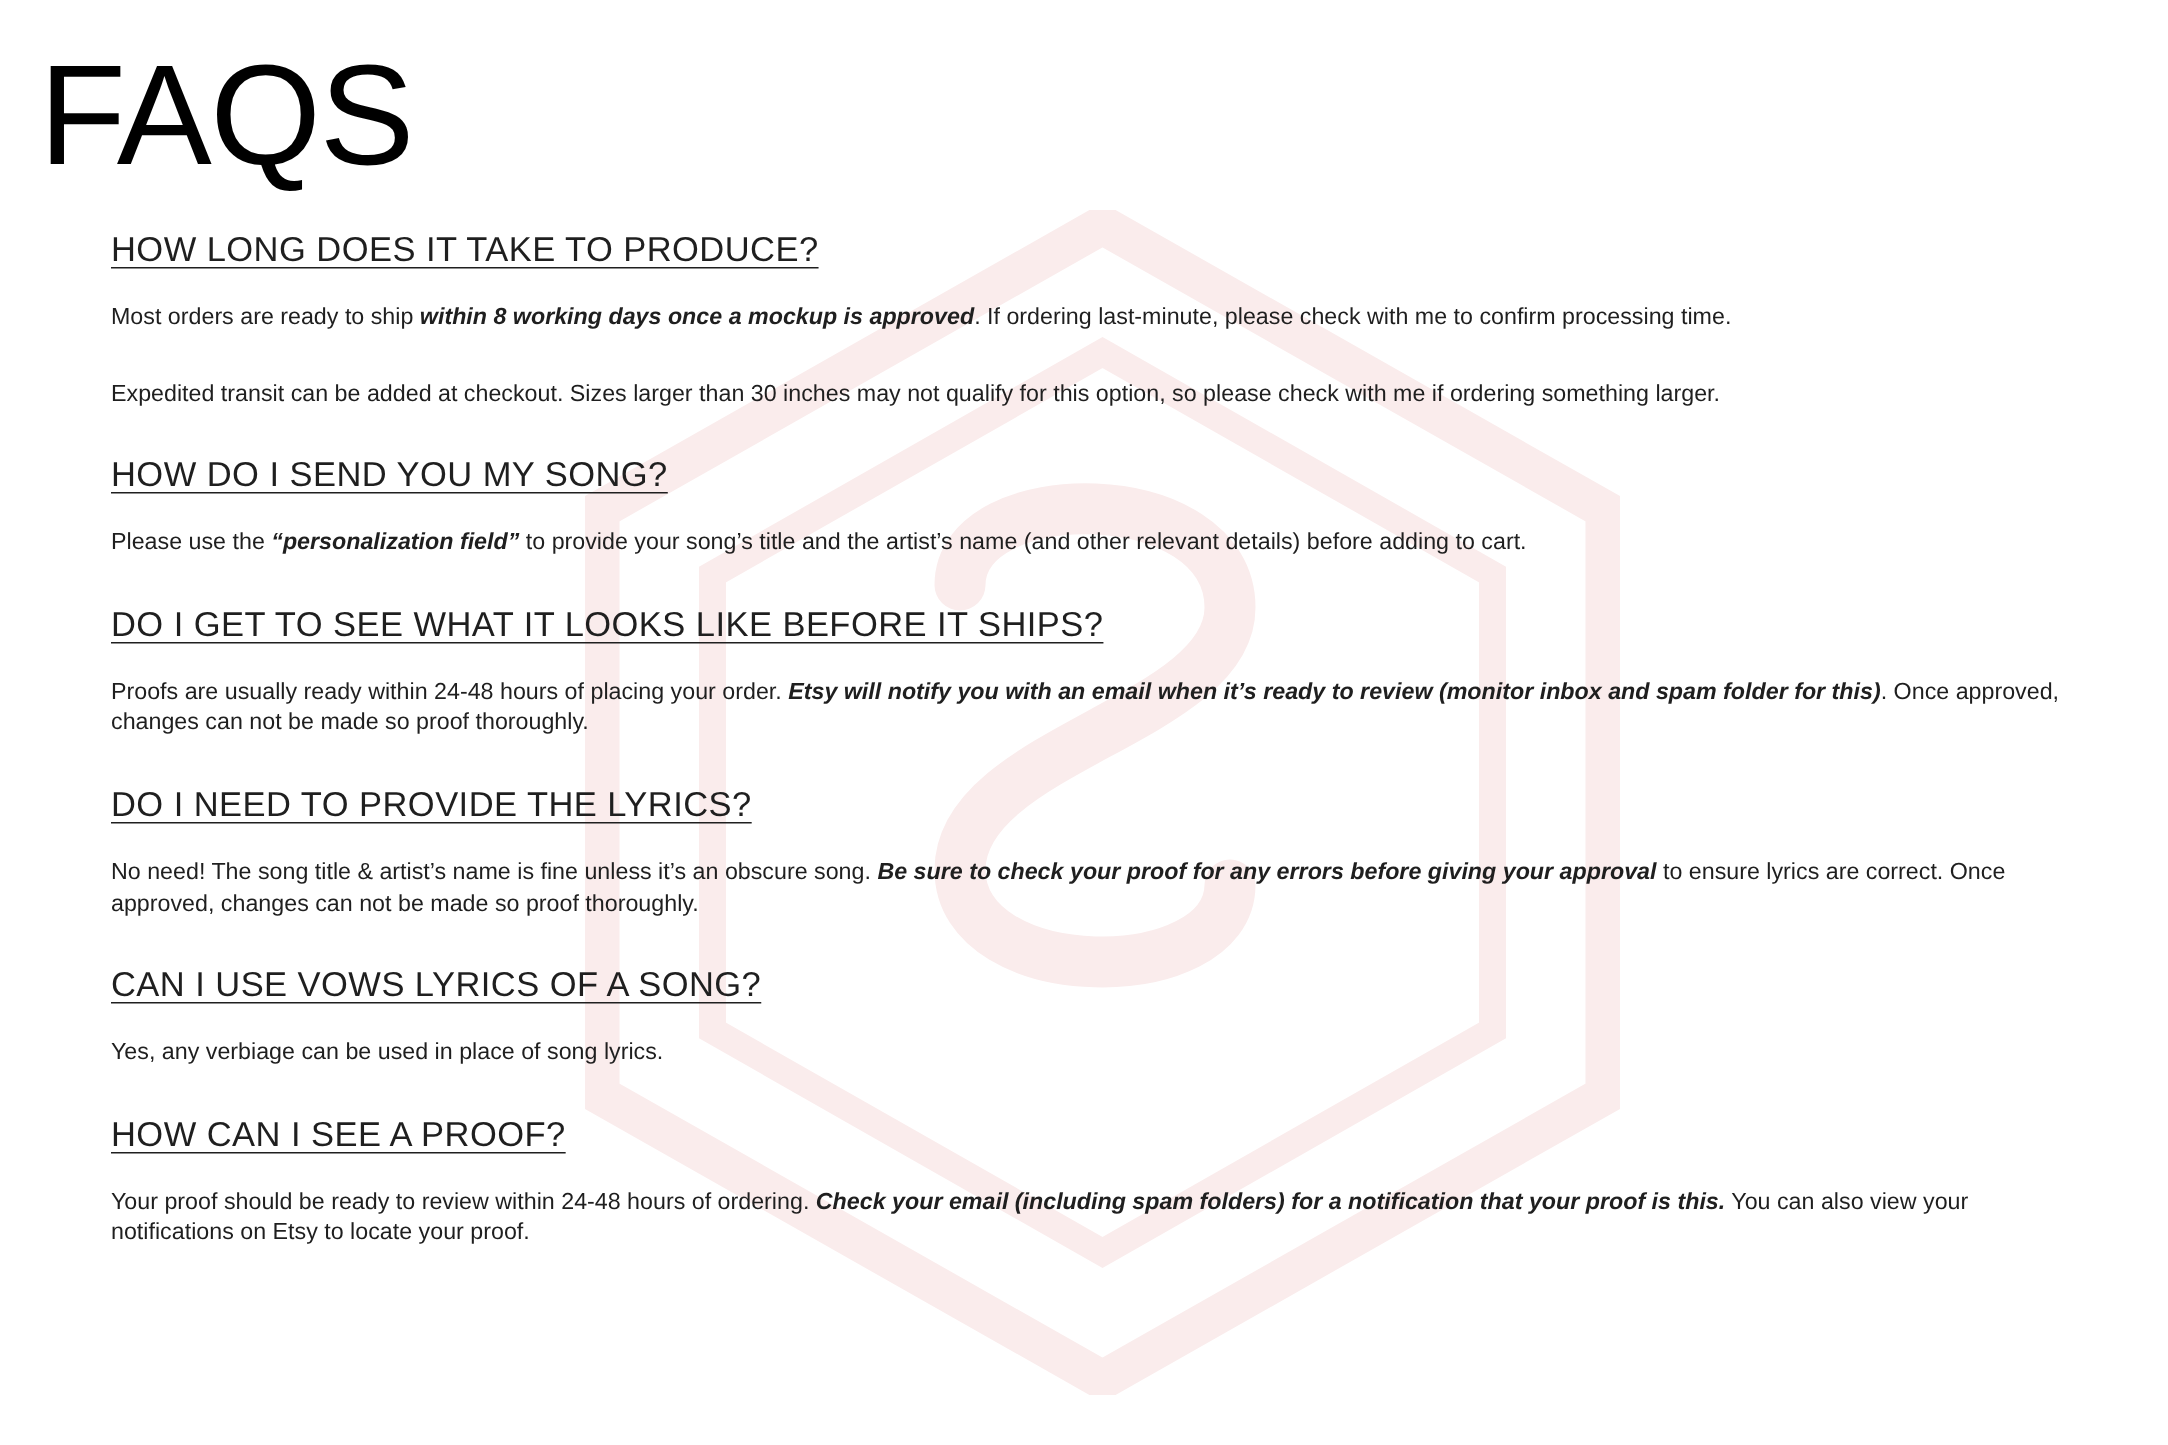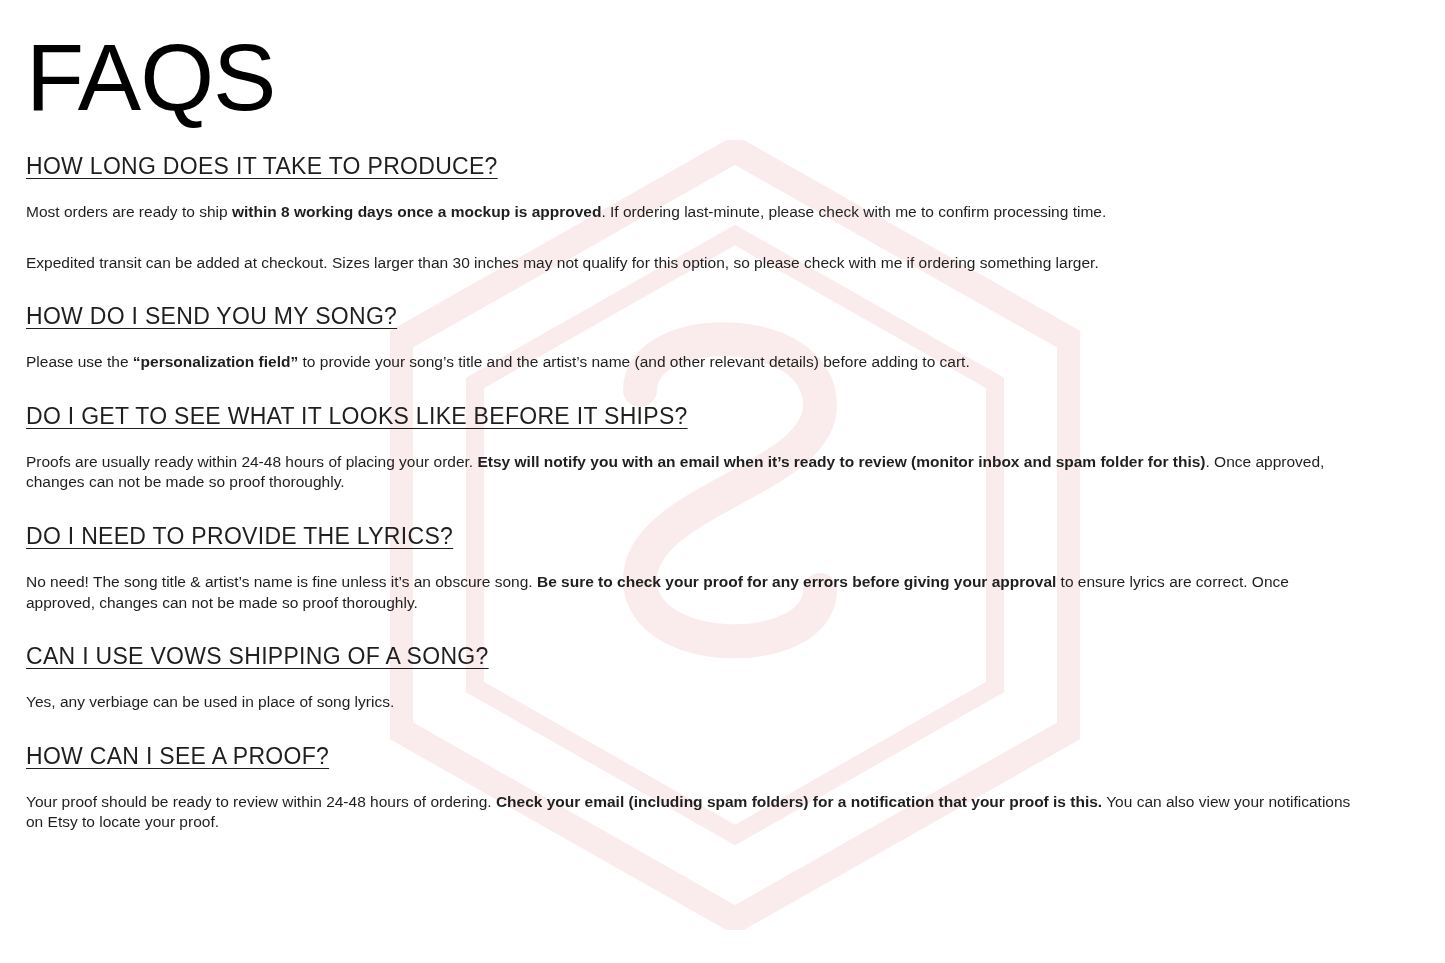--- a/index.html
+++ b/index.html
@@ -39,20 +39,21 @@
     font-size: 95px;
     line-height: 1.0;
     font-weight: 400;
     letter-spacing: -1px;
     margin: 0 0 28px 0;
     color: #000;
   }
 
   .faq-item {
     margin-bottom: 6px;
+    margin-left: 48px;
   }
 
   .faq-question {
     font-size: 23px;
     font-weight: 400;
     letter-spacing: 0.3px;
     color: #1f1f1f;
     text-decoration: underline;
     text-underline-offset: 4px;
     text-decoration-thickness: 1px;
@@ -63,35 +64,36 @@
   .faq-answer {
     font-size: 15.5px;
     line-height: 1.33;
     color: #1f1f1f;
     margin: 0 0 30px 0;
     max-width: 1330px;
   }
 
   .faq-answer b {
     font-weight: bold;
+    font-style: italic;
   }
 </style>
 </head>
 <body>
 
 <svg id="watermark" viewBox="0 0 690 790" xmlns="http://www.w3.org/2000/svg">
   <polygon points="345,10 680,200 680,590 345,780 10,590 10,200" fill="none" stroke="#faecec" stroke-width="26"></polygon>
   <polygon points="345,95 605,243 605,547 345,695 85,547 85,243" fill="none" stroke="#faecec" stroke-width="18"></polygon>
   <path d="M 250 250 C 250 180, 430 180, 430 265 C 430 340, 250 360, 250 440 C 250 520, 430 520, 430 450" fill="none" stroke="#faecec" stroke-width="34" stroke-linecap="round"></path>
 </svg>
 
 <div id="page">
   <h1 id="doc-title">FAQS</h1>
   <div id="faq-list">
       <div class="faq-item"><div class="faq-question">HOW LONG DOES IT TAKE TO PRODUCE?</div><p class="faq-answer"><span>Most orders are ready to ship </span><b>within 8 working days once a mockup is approved</b><span>. If ordering last-minute, please check with me to confirm processing time.</span></p></div>
       <div class="faq-item"><p class="faq-answer"><span>Expedited transit can be added at checkout. Sizes larger than 30 inches may not qualify for this option, so please check with me if ordering something larger.</span></p></div>
       <div class="faq-item"><div class="faq-question">HOW DO I SEND YOU MY SONG?</div><p class="faq-answer"><span>Please use the </span><b>“personalization field”</b><span> to provide your song’s title and the artist’s name (and other relevant details) before adding to cart.</span></p></div>
       <div class="faq-item"><div class="faq-question">DO I GET TO SEE WHAT IT LOOKS LIKE BEFORE IT SHIPS? </div><p class="faq-answer"><span>Proofs are usually ready within 24-48 hours of placing your order. </span><b>Etsy will notify you with an email when it’s ready to review (monitor inbox and spam folder for this)</b><span>. Once approved, changes can not be made so proof thoroughly.</span></p></div>
       <div class="faq-item"><div class="faq-question">DO I NEED TO PROVIDE THE LYRICS?</div><p class="faq-answer"><span>No need! The song title &amp; artist’s name is fine unless it’s an obscure song. </span><b>Be sure to check your proof for any errors before giving your approval</b><span> to ensure lyrics are correct. Once approved, changes can not be made so proof thoroughly.</span></p></div>
-      <div class="faq-item"><div class="faq-question">CAN I USE VOWS SHIPPING OF A SONG?</div><p class="faq-answer"><span>Yes, any verbiage can be used in place of song lyrics.</span></p></div>
+      <div class="faq-item"><div class="faq-question">CAN I USE VOWS LYRICS OF A SONG?</div><p class="faq-answer"><span>Yes, any verbiage can be used in place of song lyrics.</span></p></div>
       <div class="faq-item"><div class="faq-question">HOW CAN I SEE A PROOF?</div><p class="faq-answer"><span>Your proof should be ready to review within 24-48 hours of ordering. </span><b>Check your email (including spam folders) for a notification that your proof is this.</b><span> You can also view your notifications on Etsy to locate your proof.</span></p></div>
     </div>
 </div>
 
 </body></html>

